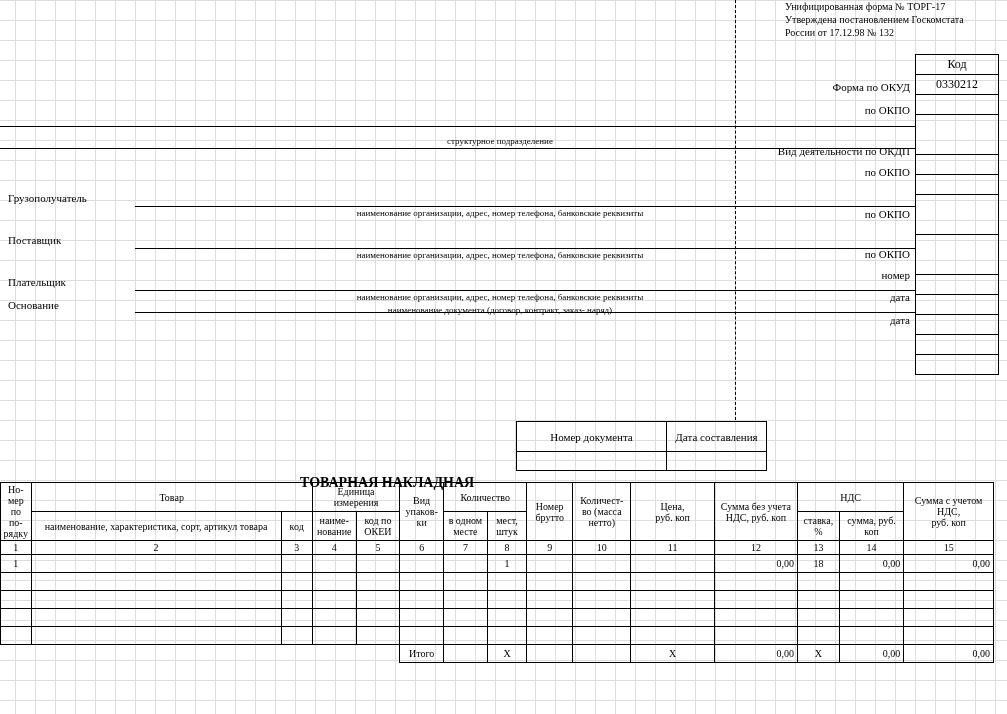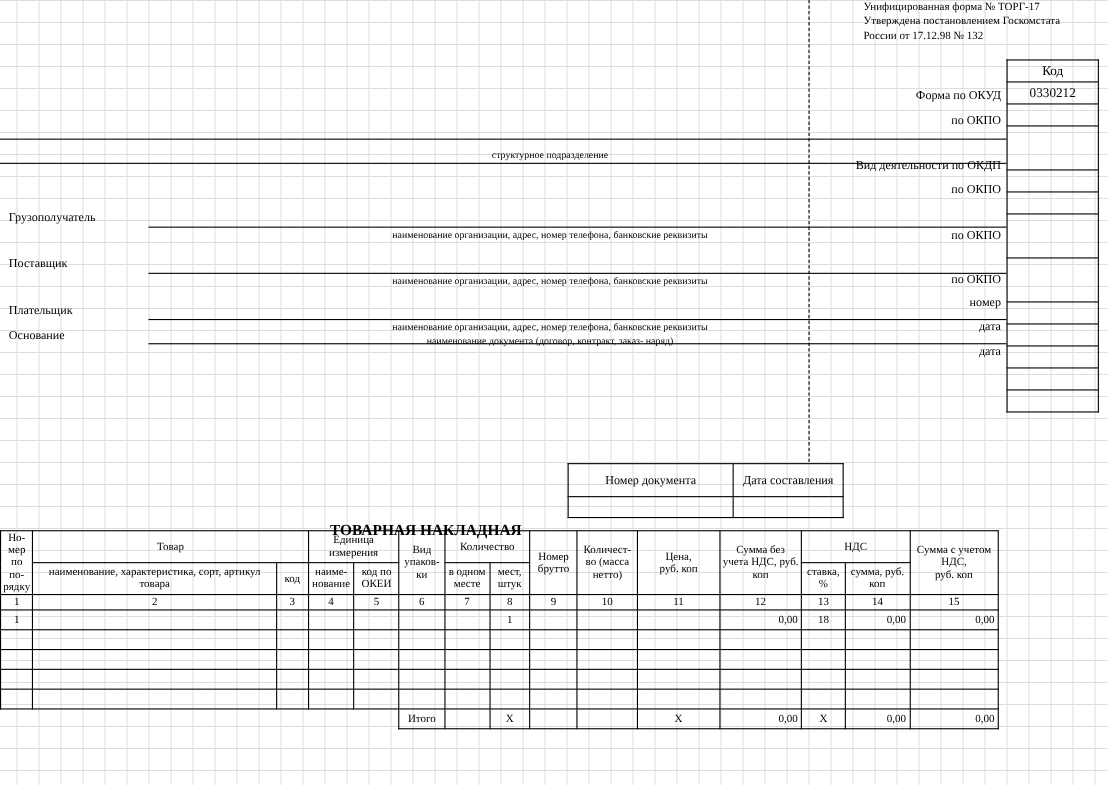--- a/index.html
+++ b/index.html
@@ -97,21 +97,21 @@
     text-align: center;
     font-size: 11px;
     padding: 3px 4px;
   }
   .doc-box th { font-weight: normal; }
   .doc-box td { height: 18px; }
   .main-table {
     position: absolute;
     top: 482px;
     left: 0;
-    width: 908px;
+    width: 994px;
     border-collapse: collapse;
   }
   .main-table th, .main-table td {
     border: 1px solid #000;
     font-size: 10px;
     text-align: center;
     font-weight: normal;
     padding: 1px 2px;
   }
   .main-table .num-row td { font-size: 10px; }

